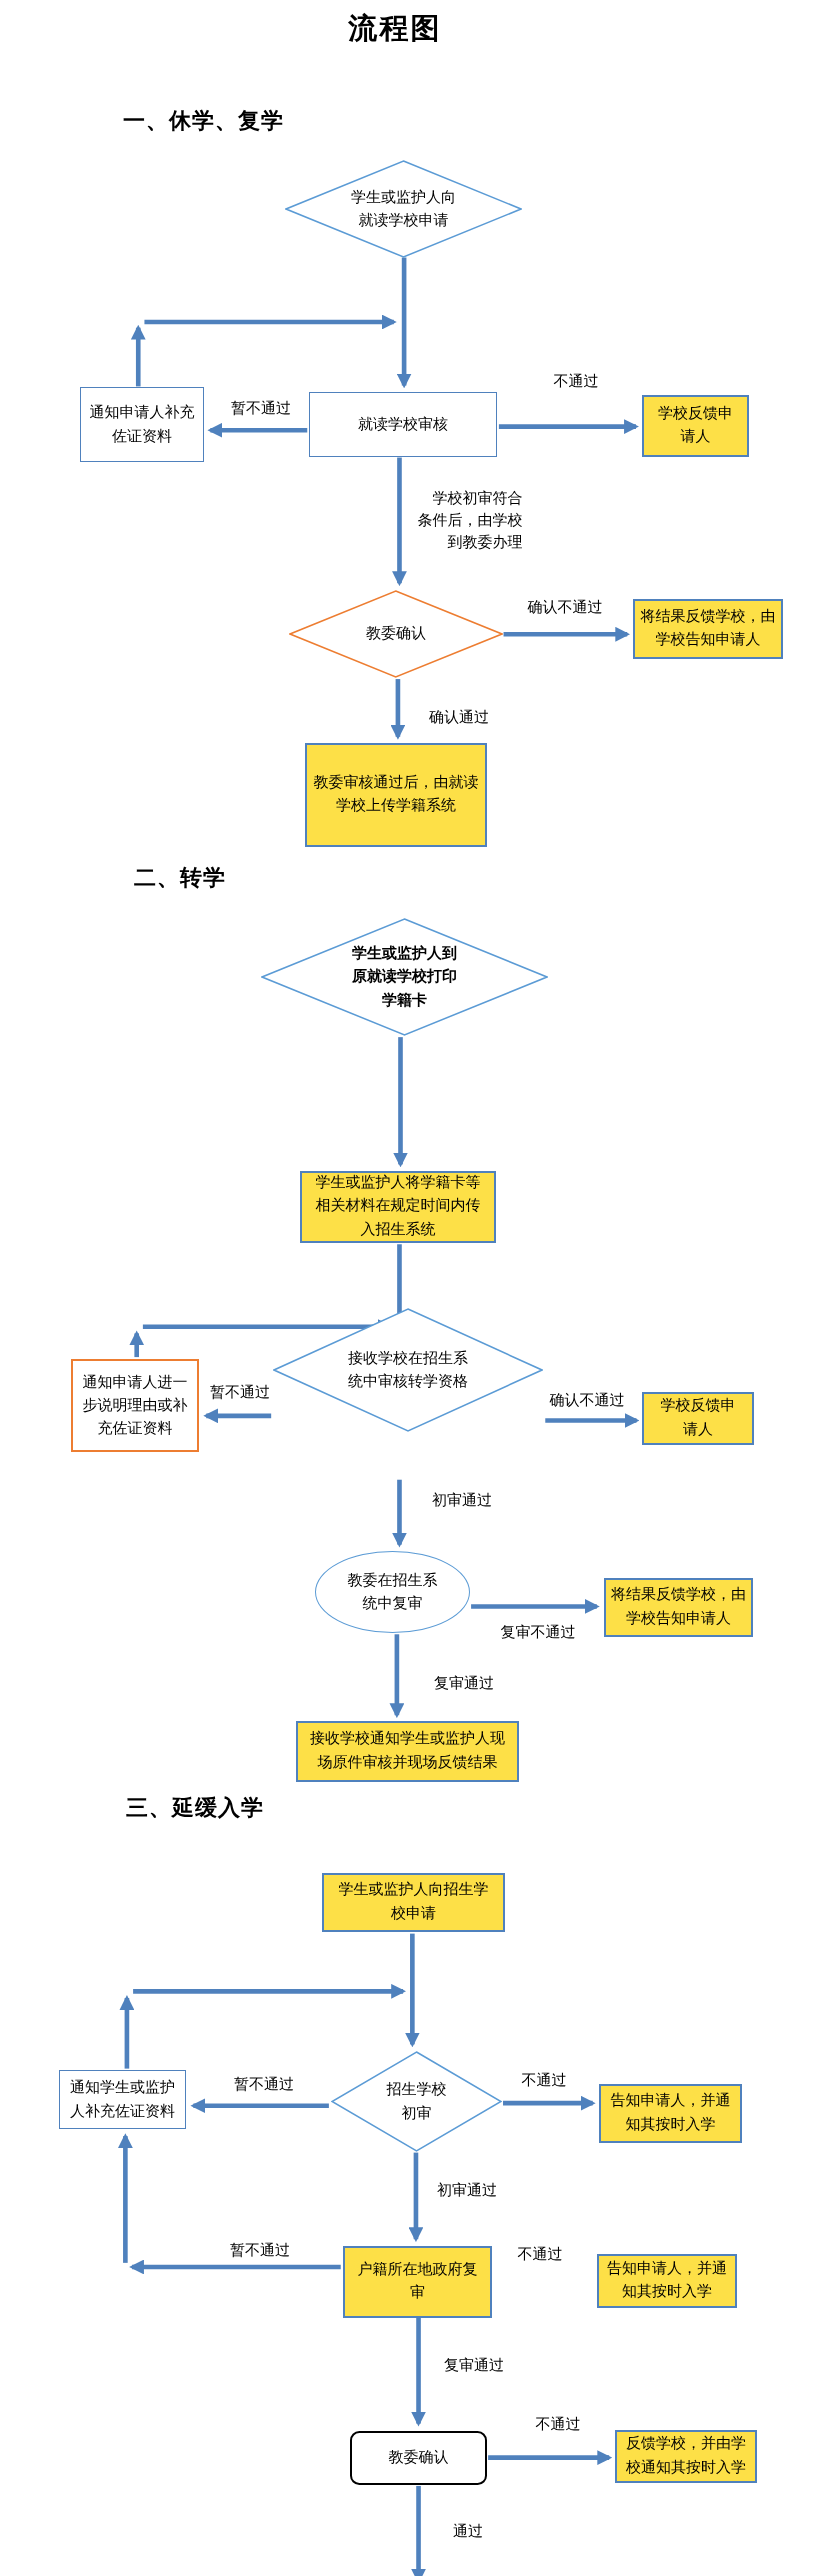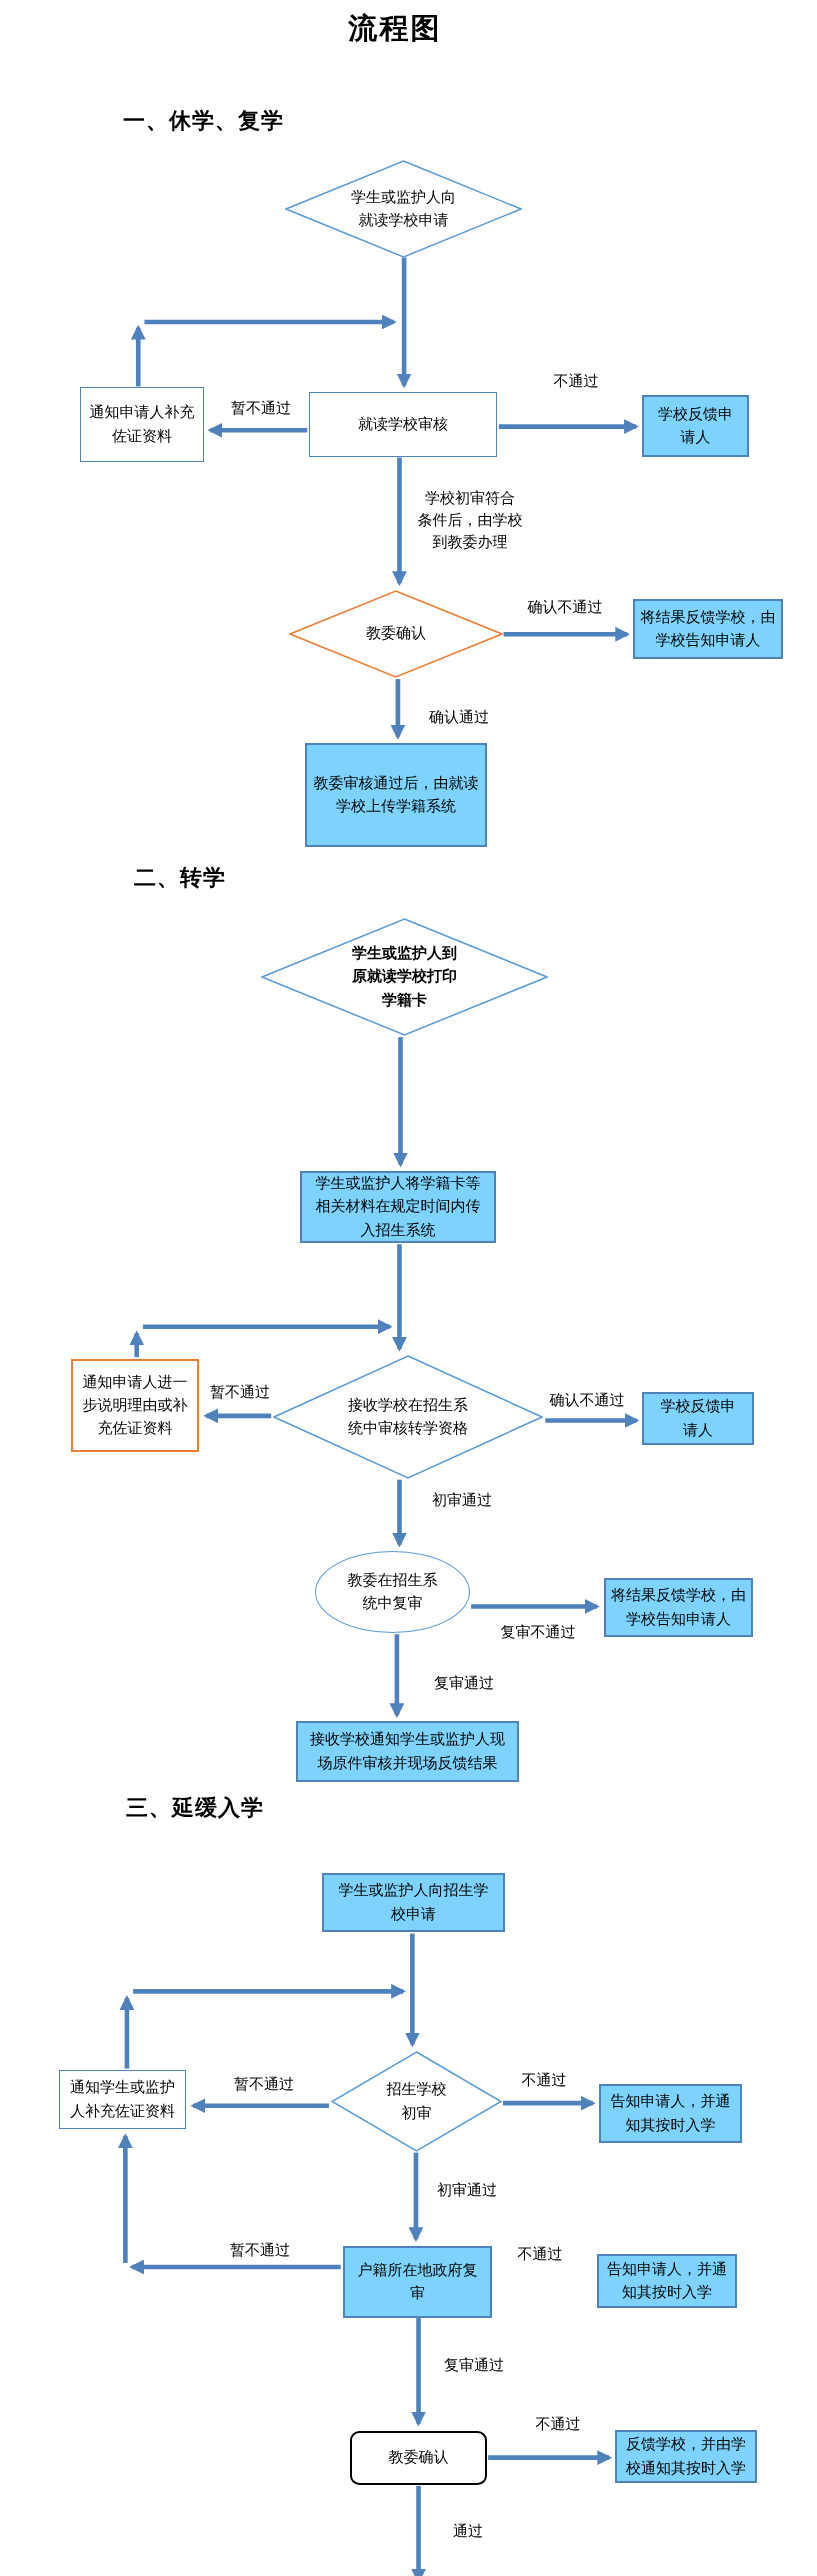--- a/index.html
+++ b/index.html
@@ -6,30 +6,30 @@
   #canvas{position:relative;width:818px;height:2674px;background:#fff;
           font-family:"Liberation Serif","DejaVu Serif",serif;color:#000;}
   .page-title{position:absolute;left:0;top:9.3px;width:790px;text-align:center;
               font-size:29px;font-weight:bold;letter-spacing:2.1px;}
   .section-heading{position:absolute;font-family:"Liberation Sans","DejaVu Sans",sans-serif;
               font-size:22px;font-weight:bold;letter-spacing:1px;white-space:nowrap;}
   .node{position:absolute;display:flex;align-items:center;justify-content:center;
         text-align:center;box-sizing:border-box;}
   .node .txt{white-space:pre-line;font-size:15px;line-height:1.55;position:relative;z-index:2;padding:1px 4.1px;}
   .rect{border:1.5px solid #4f81bd;background:#fff;}
-  .rect-thick{border:2.1px solid #4f81bd;background:#7dd3fc;}
+  .rect-thick{border:2.1px solid #4f81bd;background:#fde047;font-family:Liberation Mono, monospace;}
   .orange{border:2.1px solid #ed7d31;background:#fff;}
   .black-round{border:2.1px solid #000;border-radius:9.3px;background:#fff;}
   .ellipse{border:1.5px solid #5b9bd5;border-radius:50%;background:#fff;}
   .diamond{background:transparent;}
   .diamond svg.shape{position:absolute;left:0;top:0;width:100%;height:100%;z-index:1;}
   .diamond svg.shape polygon{fill:#fff;stroke:#5b9bd5;stroke-width:3;}
   .diamond.orange-d svg.shape polygon{stroke:#ed7d31;}
   .edge-label{position:absolute;transform:translateX(-50%);font-size:15px;line-height:1.45;
-              text-align:center;white-space:pre-line;}
+              text-align:right;white-space:pre-line;}
   #connectors{position:absolute;left:0;top:0;z-index:0;}
   #connectors line{stroke:#4f81bd;stroke-width:9;}
 </style>
 </head>
 <body>
 
 <div id="canvas">
 
   <svg id="connectors" width="818" height="2674" viewBox="0 0 1587 5190">
     <defs>
@@ -137,21 +137,21 @@
 原就读学校打印
 学籍卡</span>
   </div>
 
   <div class="node rect-thick" style="left:300px;top:1171px;width:196px;height:72px;">
     <span class="txt">学生或监护人将学籍卡等
 相关材料在规定时间内传
 入招生系统</span>
   </div>
 
-  <div class="node diamond" style="left:273px;top:1355px;width:270px;height:124px;">
+  <div class="node diamond" style="left:273px;top:1308px;width:270px;height:124px;">
     <svg class="shape" viewBox="0 0 524 240" preserveAspectRatio="none">
       <polygon points="262,2 522,120 262,238 2,120"></polygon>
     </svg>
     <span class="txt">接收学校在招生系
 统中审核转学资格</span>
   </div>
 
   <div class="node orange" style="left:71px;top:1359px;width:128px;height:93px;">
     <span class="txt">通知申请人进一
 步说明理由或补

